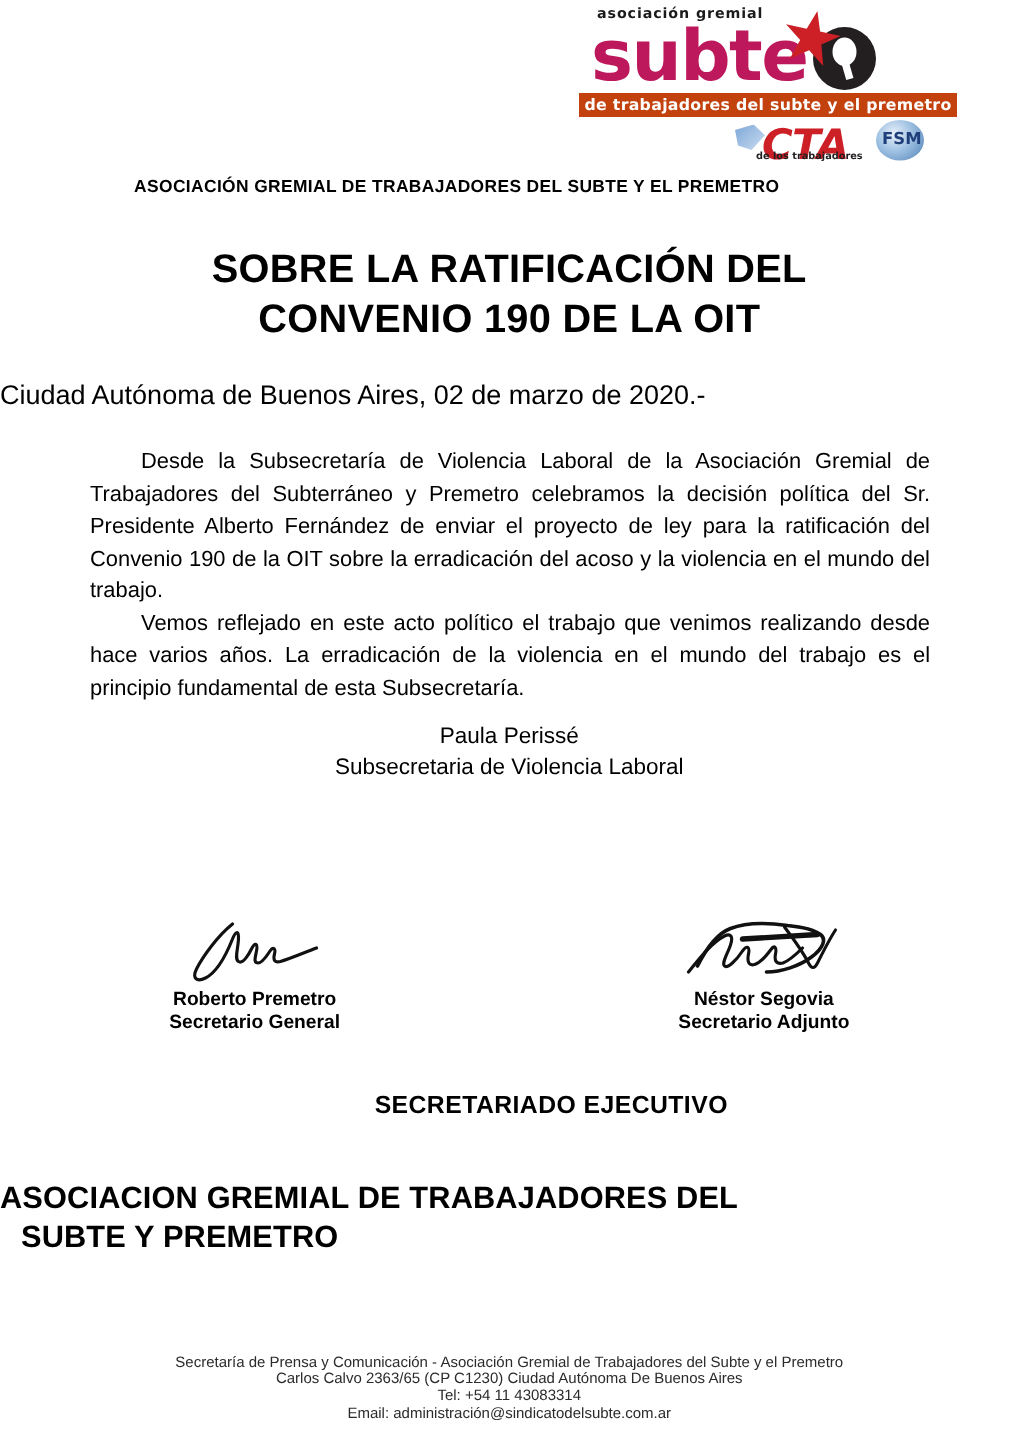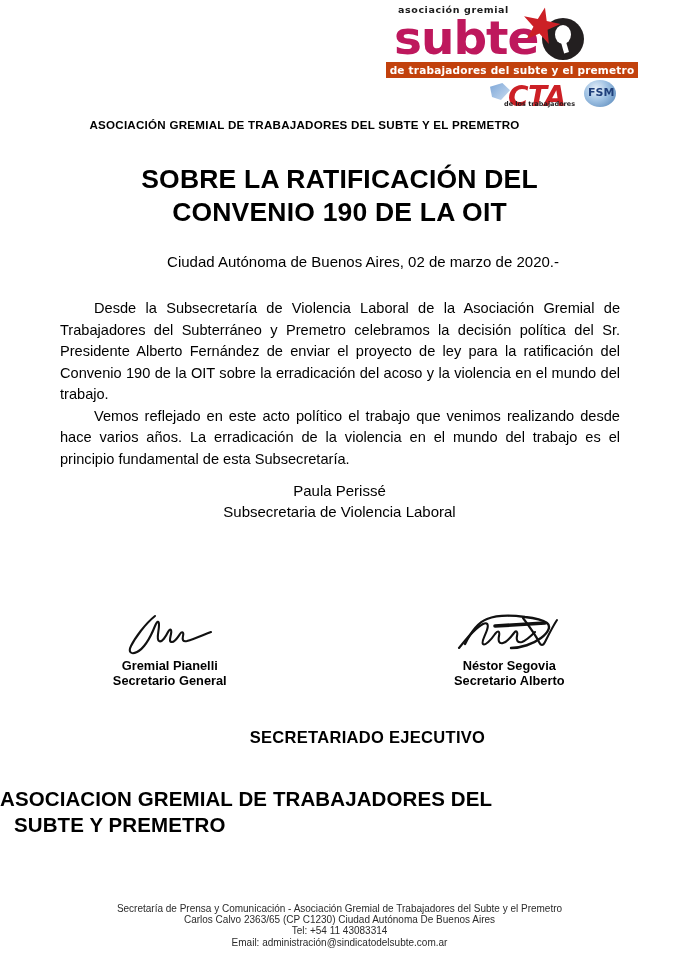--- a/index.html
+++ b/index.html
@@ -196,22 +196,22 @@
     letter-spacing: 0.2px;
   }
   .doc-title .l2 { display: block; }
 
   
   .doc-date {
     position: absolute;
     top: 253px;
     left: 0;
     width: 559px;
-    text-align: right;
-    font-size: 15px;
+    text-align: left;
+    font-size: 18px;
   }
 
   
   .body-text {
     position: absolute;
     top: 298px;
     left: 60px;
     width: 560px;
     font-size: 14.6px;
     line-height: 21.5px;
@@ -349,38 +349,38 @@
 <div class="signatures">
   <div class="sig-col">
     <div class="sig-ink">
       <svg width="110" height="46" viewBox="0 0 110 46" aria-hidden="true">
         <path d="M40 4 C30 12, 20 26, 16 34 C13 40, 16 43, 22 40 C30 36, 36 24, 40 14
                  C42 9, 44 8, 44 13 C44 20, 41 27, 44 29 C47 31, 51 24, 53 20
                  C55 16, 57 17, 56 22 C55 27, 54 30, 57 30 C60 30, 63 25, 65 22
                  C67 19, 69 20, 68 24 C67 28, 68 30, 72 29 C79 27, 88 23, 96 20" fill="none" stroke="#111111" stroke-width="2.1" stroke-linecap="round"></path>
       </svg>
     </div>
-    <div class="sig-name">Gremial Pianelli</div>
+    <div class="sig-name">Roberto Premetro</div>
     <div class="sig-role">Secretario General</div>
   </div>
   <div class="sig-col">
     <div class="sig-ink">
       <svg width="120" height="46" viewBox="0 0 120 46" aria-hidden="true">
         <path d="M16 32 C22 20, 30 10, 38 7 C48 3, 62 3, 76 5 C86 6, 94 8, 98 11
                  C102 14, 100 20, 92 26 C84 32, 72 36, 62 36" fill="none" stroke="#111111" stroke-width="2.4" stroke-linecap="round"></path>
         <path d="M10 36 C18 26, 26 16, 34 12 C38 10, 40 12, 38 18 C36 24, 32 30, 34 32
                  C36 34, 42 28, 46 22 C49 18, 51 19, 50 24 C49 29, 50 32, 54 31
                  C58 30, 62 25, 65 21 C67 18, 69 19, 68 24 C67 29, 69 31, 73 30
                  C78 28, 82 24, 86 20" fill="none" stroke="#111111" stroke-width="2.1" stroke-linecap="round"></path>
         <path d="M74 6 C80 14, 86 22, 90 30 C92 34, 94 34, 96 30 C100 22, 104 14, 108 8" fill="none" stroke="#111111" stroke-width="2.1" stroke-linecap="round"></path>
         <path d="M46 14 L96 11" fill="none" stroke="#111111" stroke-width="3.6" stroke-linecap="round"></path>
       </svg>
     </div>
     <div class="sig-name">Néstor Segovia</div>
-    <div class="sig-role">Secretario Alberto</div>
+    <div class="sig-role">Secretario Adjunto</div>
   </div>
 </div>
 
 <div class="exec-line">SECRETARIADO EJECUTIVO</div>
 <div class="org-big">
   <span>ASOCIACION GREMIAL DE TRABAJADORES DEL</span>
   <span class="l2">SUBTE Y PREMETRO</span>
 </div>
 
 <div class="page-footer">

